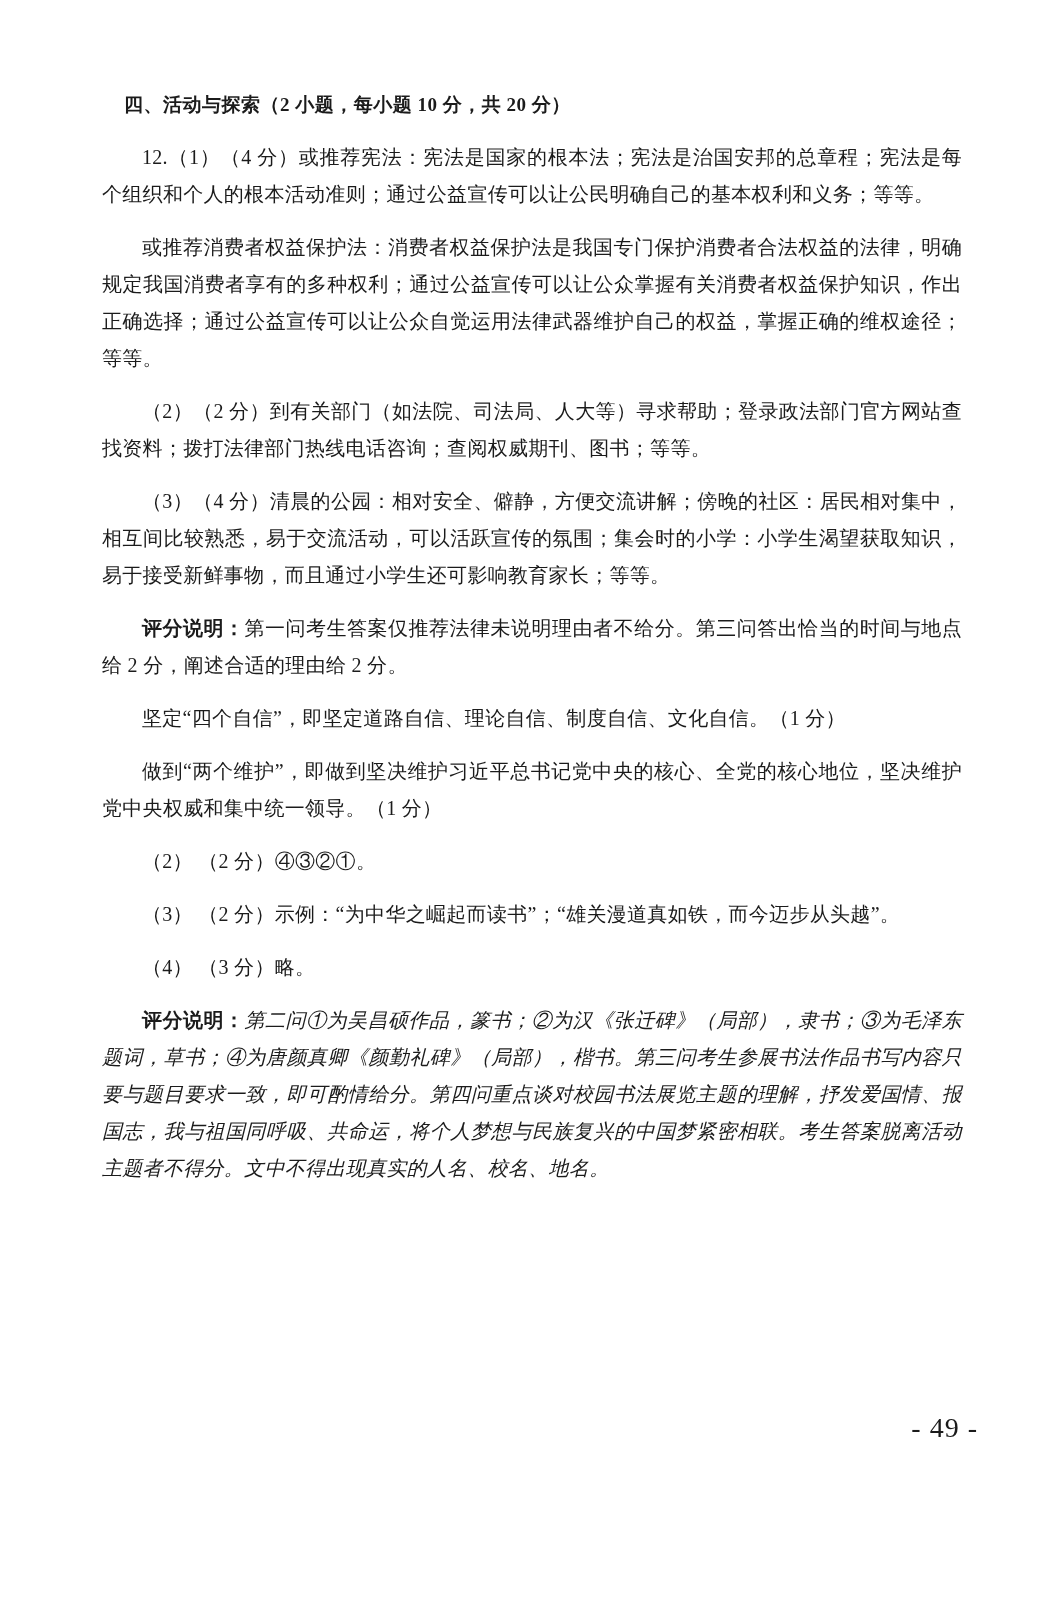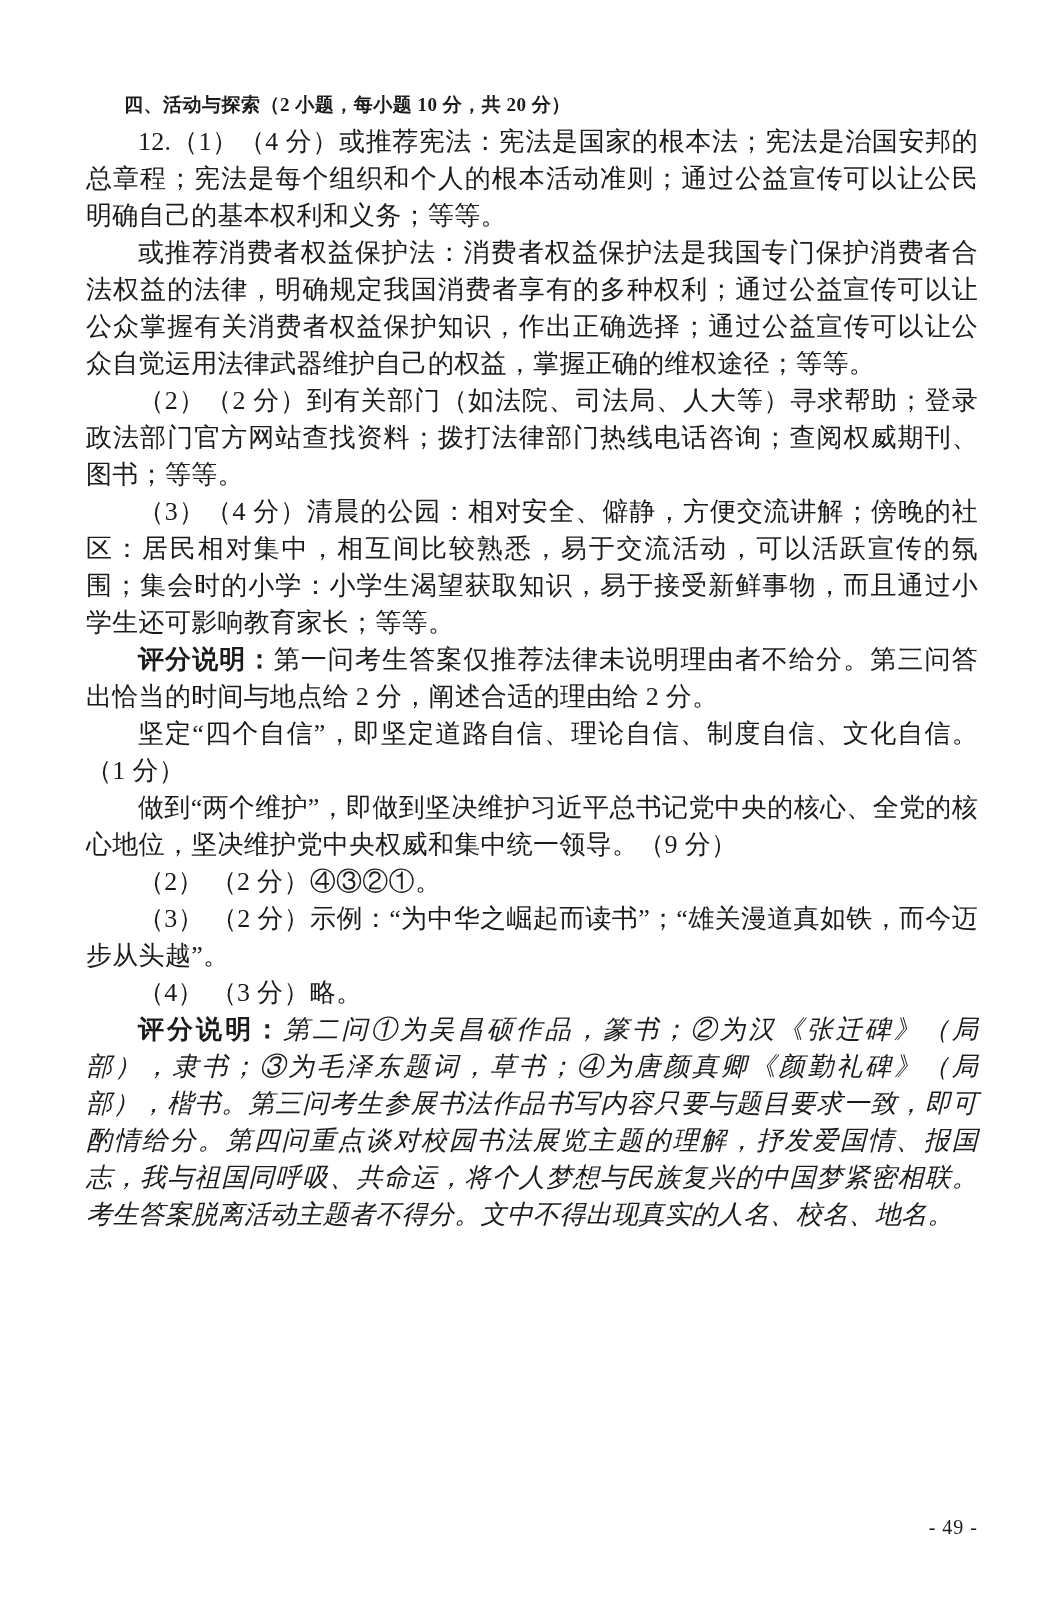--- a/index.html
+++ b/index.html
@@ -21,42 +21,42 @@
   }
   .heading {
     font-size: 19px;
     line-height: 37px;
     font-weight: bold;
     text-indent: 2em;
     margin: 0;
     letter-spacing: 0.5px;
   }
   .para {
-    font-size: 26px;
+    font-size: 20px;
     line-height: 37px;
     text-indent: 2em;
     text-align: justify;
-    margin: 0;
+    margin: 16px;
     letter-spacing: 0.3px;
   }
   .lead {
     font-weight: bold;
     font-style: normal;
   }
   .gap {
     margin-top: 46px;
   }
   .italic-para .ptext {
     font-style: italic;
   }
   .page-number {
     position: absolute;
     right: 86px;
-    top: 1516px;
-    font-size: 20px;
+    top: 1412px;
+    font-size: 28px;
     letter-spacing: 1px;
   }
 </style>
 </head>
 <body>
 
 <div class="page">
 
   <h2 class="heading">四、活动与探索（2 小题，每小题 10 分，共 20 分）</h2>
 
@@ -68,21 +68,21 @@
   <p class="para"><b class="lead"></b><span class="ptext">（2）（2 分）到有关部门（如法院、司法局、人大等）寻求帮助；登录政法部门官方网站查找资料；拨打法律部门热线电话咨询；查阅权威期刊、图书；等等。</span></p>
 
   <p class="para"><b class="lead"></b><span class="ptext">（3）（4 分）清晨的公园：相对安全、僻静，方便交流讲解；傍晚的社区：居民相对集中，相互间比较熟悉，易于交流活动，可以活跃宣传的氛围；集会时的小学：小学生渴望获取知识，易于接受新鲜事物，而且通过小学生还可影响教育家长；等等。</span></p>
 
   <p class="para"><b class="lead">评分说明：</b><span class="ptext">第一问考生答案仅推荐法律未说明理由者不给分。第三问答出恰当的时间与地点给 2 分，阐述合适的理由给 2 分。</span></p>
 
 
 
   <p class="para"><b class="lead"></b><span class="ptext">坚定“四个自信”，即坚定道路自信、理论自信、制度自信、文化自信。（1 分）</span></p>
 
-  <p class="para"><b class="lead"></b><span class="ptext">做到“两个维护”，即做到坚决维护习近平总书记党中央的核心、全党的核心地位，坚决维护党中央权威和集中统一领导。（9 分）</span></p>
+  <p class="para"><b class="lead"></b><span class="ptext">做到“两个维护”，即做到坚决维护习近平总书记党中央的核心、全党的核心地位，坚决维护党中央权威和集中统一领导。（1 分）</span></p>
 
   <p class="para"><b class="lead"></b><span class="ptext">（2） （2 分）④③②①。</span></p>
 
   <p class="para"><b class="lead"></b><span class="ptext">（3） （2 分）示例：“为中华之崛起而读书”；“雄关漫道真如铁，而今迈步从头越”。</span></p>
 
   <p class="para"><b class="lead"></b><span class="ptext">（4） （3 分）略。</span></p>
 
   <p class="para italic-para"><b class="lead">评分说明：</b><span class="ptext">第二问①为吴昌硕作品，篆书；②为汉《张迁碑》（局部），隶书；③为毛泽东题词，草书；④为唐颜真卿《颜勤礼碑》（局部），楷书。第三问考生参展书法作品书写内容只要与题目要求一致，即可酌情给分。第四问重点谈对校园书法展览主题的理解，抒发爱国情、报国志，我与祖国同呼吸、共命运，将个人梦想与民族复兴的中国梦紧密相联。考生答案脱离活动主题者不得分。文中不得出现真实的人名、校名、地名。</span></p>
 
 </div>

